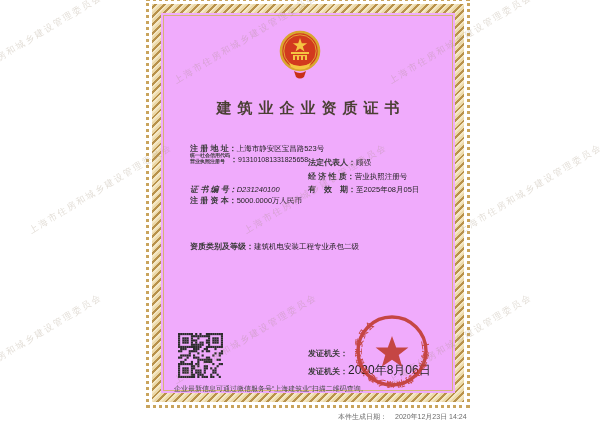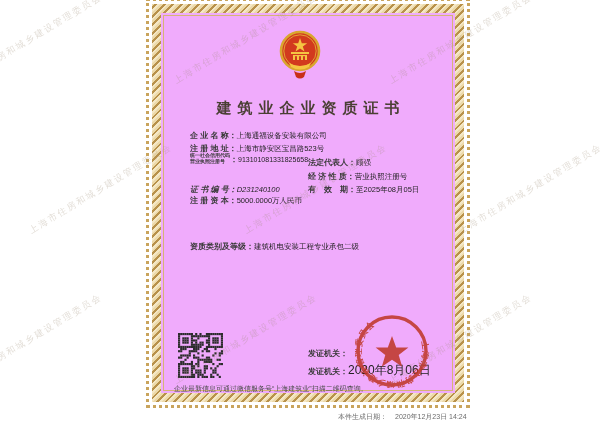--- a/index.html
+++ b/index.html
@@ -72,23 +72,20 @@
       <rect x="17" y="26.2" width="2" height="3.8" fill="#d23a1e"></rect>
       <rect x="21" y="26.2" width="2" height="3.8" fill="#d23a1e"></rect>
       <rect x="25" y="26.2" width="2" height="3.8" fill="#d23a1e"></rect>
       <path d="M11 33 Q22 39 33 33 L31 37 Q22 42 13 37 Z" fill="#f5c542"></path>
       <path d="M16 41 Q22 45 28 41 L26 47 Q22 50 18 47 Z" fill="#c92f18"></path>
     </svg>
   </div>
 
   <div class="title">建筑业企业资质证书</div>
 
-  <div class="row" style="left:38px;top:120px;">
-    <span class="lab">企 业 名 称：</span><span class="val">上海通福设备安装有限公司</span>
-  </div>
   <div class="row" style="left:38px;top:133px;">
     <span class="lab">注 册 地 址：</span><span class="val">上海市静安区宝昌路523号</span>
   </div>
   <div class="row" style="left:38px;top:144px;">
     <span class="lab2">
       <span>统一社会信用代码</span><br>
       <span>营业执照注册号</span>
     </span><span class="lab">：</span><span class="val" style="font-size:7px;">913101081331825658</span>
   </div>
   <div class="row" style="left:156px;top:147px;">

